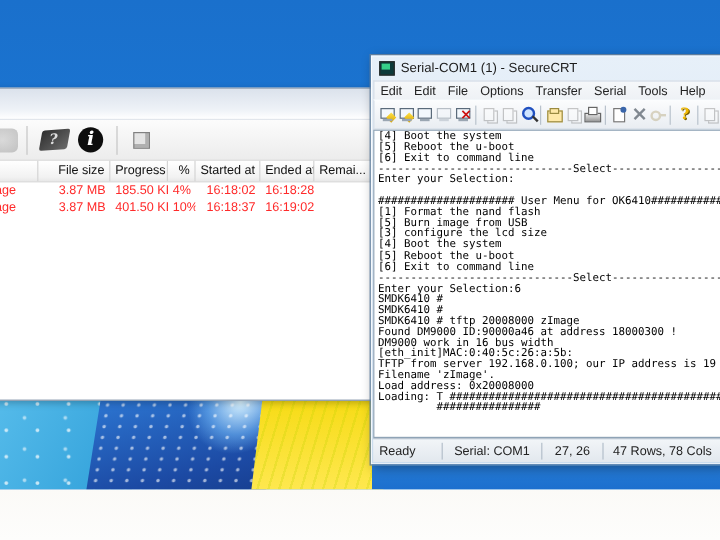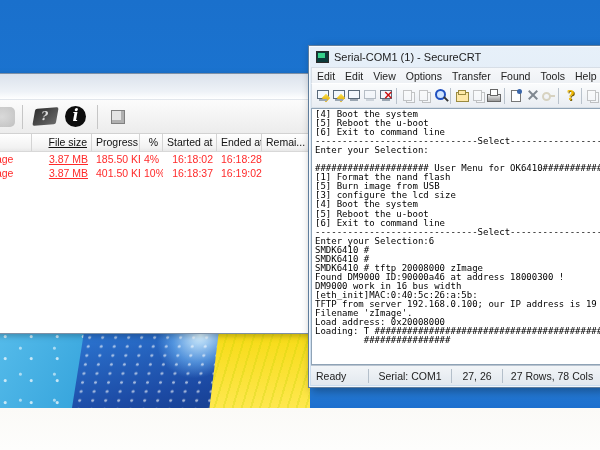--- a/index.html
+++ b/index.html
@@ -30,21 +30,21 @@
   .lw-book::after{content:"?";position:absolute;left:7px;top:0px;color:#ddd;font:bold 12px/17px "DejaVu Serif",serif;}
   .lw-info{width:21px;height:21px;border-radius:50%;background:#0d0d0d;position:relative;margin:0 4px;}
   .lw-info::after{content:"i";position:absolute;left:0;right:0;top:0;text-align:center;color:#fff;font:italic bold 16px/20px "DejaVu Serif",serif;}
   .lw-sq{width:12px;height:12px;background:#e4e4e4;border:1px solid #808080;box-shadow:inset -3px -3px 0 #b0b0b0;margin-left:6px;}
   .lw-table{font-size:10.5px;color:#111;}
   .lw-hrow{display:flex;height:17px;line-height:17px;background:linear-gradient(180deg,#ffffff,#f2f2f2 80%,#e8e8e8);border-bottom:1px solid #d8d8d8;}
   .lw-hc{box-sizing:border-box;border-right:1px solid #d4d4d4;padding:0 4px;text-align:right;overflow:hidden;white-space:nowrap;}
   .lw-row{display:flex;height:14px;line-height:14px;color:#ff2a2a;}
   .lw-c{box-sizing:border-box;padding:0 4px;text-align:right;overflow:hidden;white-space:nowrap;}
   .c0{width:57px;text-align:left;}
-  .c1{width:60px;text-decoration:underline;}
+  .c1{width:60px;}
   .c2{width:48px;}
   .c3{width:23px;}
   .c4{width:54px;}
   .c5{width:45px;}
   .c6{flex:1;text-align:left;}
   
   .crt{position:absolute;left:308px;top:45px;width:296px;height:343px;z-index:2;box-sizing:border-box;border:1px solid #5f7d9c;background:linear-gradient(180deg,#e7f0f9,#cadcee);box-shadow:inset 0 0 0 1px rgba(255,255,255,.75),3px 3px 9px rgba(0,0,0,.35);display:flex;flex-direction:column;padding:0 2px 2px 2px;}
   .crt-title{height:21px;display:flex;align-items:center;padding-left:5px;font-size:11px;color:#1c1c1c;}
   .crt-ico{width:13px;height:12px;background:#0c3a3a;border:1px solid #2a2a2a;box-sizing:border-box;margin-right:5px;position:relative;}
   .crt-ico::after{content:"";position:absolute;left:1px;top:1px;width:7px;height:5px;background:#37d08a;}
@@ -141,24 +141,24 @@
 </div>
 
 <div class="crt">
   <div class="crt-title">
     <span class="crt-ico"></span>
     <span>Serial-COM1 (1) - SecureCRT</span>
   </div>
   <div class="crt-menu">
     <span>Edit</span>
     <span>Edit</span>
-    <span>View</span>
+    <span>File</span>
     <span>Options</span>
     <span>Transfer</span>
-    <span>Found</span>
+    <span>Serial</span>
     <span>Tools</span>
     <span>Help</span>
   </div>
   <div class="crt-tools">
     <span class="tbi mon">
         <i class="bolt"></i>
       </span>
     <span class="tbi mon">
         <i class="bolt"></i>
       </span>
@@ -209,15 +209,15 @@
     <div class="tline">TFTP from server 192.168.0.100; our IP address is 19</div>
     <div class="tline">Filename 'zImage'.</div>
     <div class="tline">Load address: 0x20008000</div>
     <div class="tline">Loading: T #############################################</div>
     <div class="tline">         ################</div>
   </div>
   <div class="crt-status">
     <span class="st-ready">Ready</span>
     <span class="st-cell st-com">Serial: COM1</span>
     <span class="st-cell st-pos">27, 26</span>
-    <span class="st-cell st-size">27 Rows, 78 Cols</span>
+    <span class="st-cell st-size">47 Rows, 78 Cols</span>
   </div>
 </div>
 
 </body></html>

